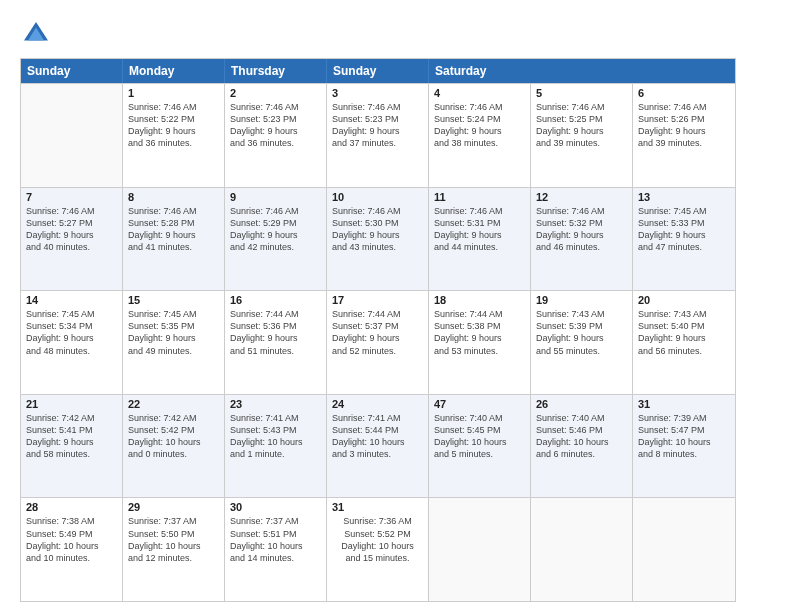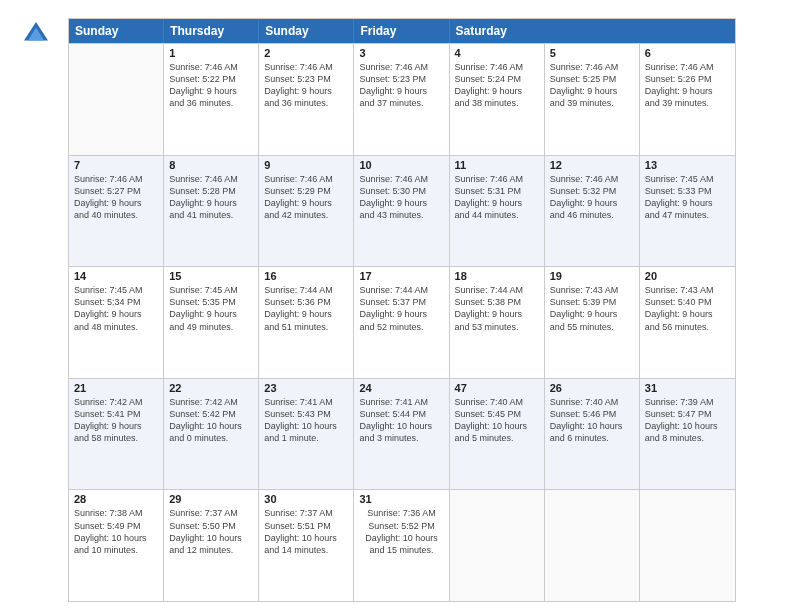--- a/index.html
+++ b/index.html
@@ -8,22 +8,21 @@
       background: #fff;
       width: 792px;
       height: 612px;
       overflow: hidden;
     }
     .page {
       width: 756px;
       height: 612px;
       padding: 18px 20px 10px 20px;
       display: flex;
-      flex-direction: row;
-      gap: 12px;
+      flex-direction: column;
     }
     .header {
       display: flex;
       justify-content: space-between;
       align-items: flex-start;
       margin-bottom: 8px;
     }
     .logo {
       display: flex;
       align-items: center;
@@ -135,23 +134,23 @@
     </div>
     <div class="title-block">
       <div class="month-title"></div>
       <div class="location"></div>
     </div>
   </div>
 
   <div class="calendar">
     <div class="cal-header" id="cal-header">
         <div class="cal-header-cell">Sunday</div>
+        <div class="cal-header-cell">Monday</div>
         <div class="cal-header-cell">Thursday</div>
         <div class="cal-header-cell">Sunday</div>
-        <div class="cal-header-cell">Friday</div>
         <div class="cal-header-cell">Saturday</div>
       </div>
     <div class="cal-body" id="cal-body">
         <div class="cal-row">
           <div class="cal-cell empty"></div>
           <div class="cal-cell">
             <div class="day-num">1</div>
             <div class="day-info" style="white-space: pre-line;">Sunrise: 7:46 AM
 Sunset: 5:22 PM
 Daylight: 9 hours

